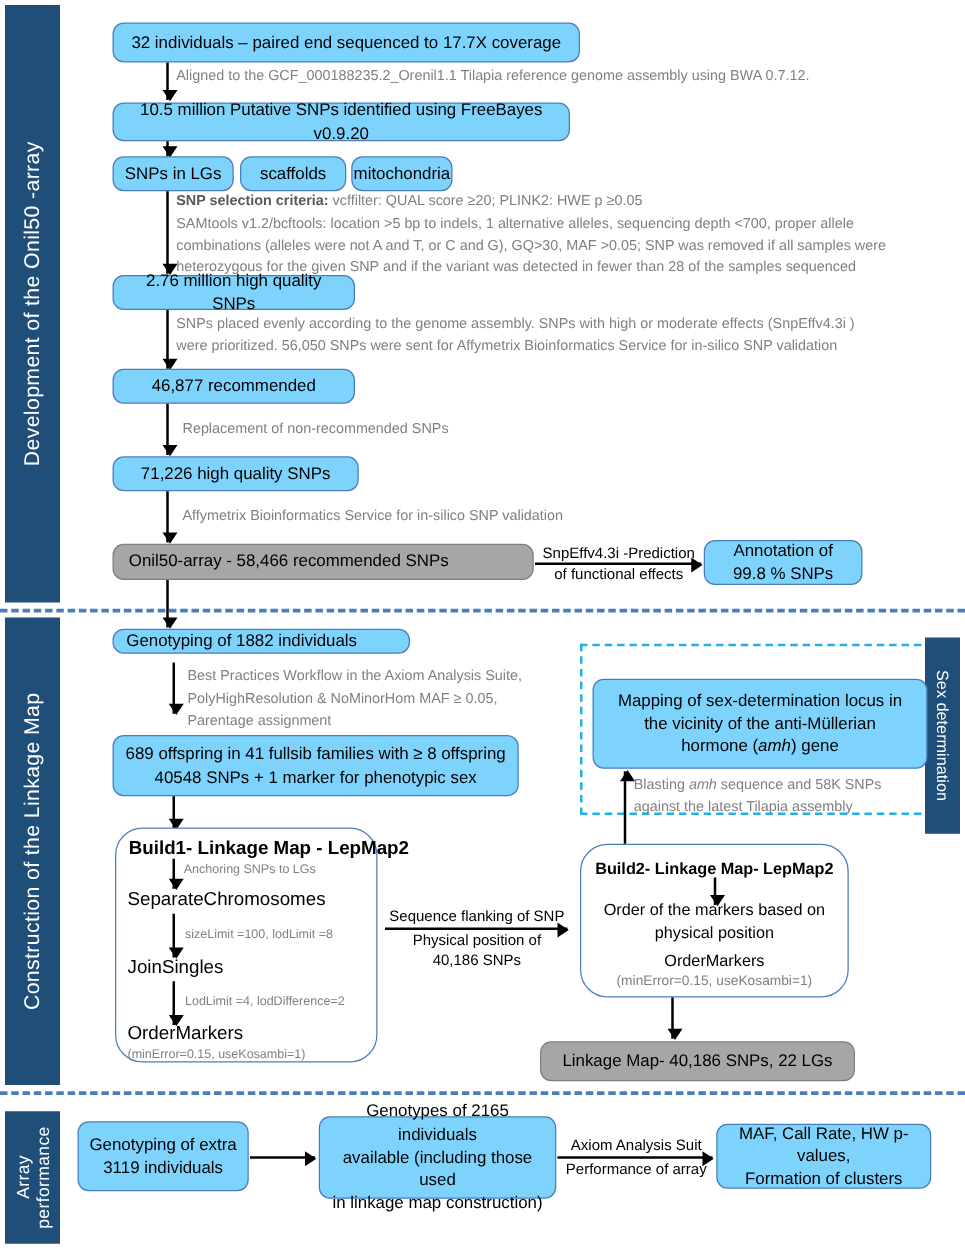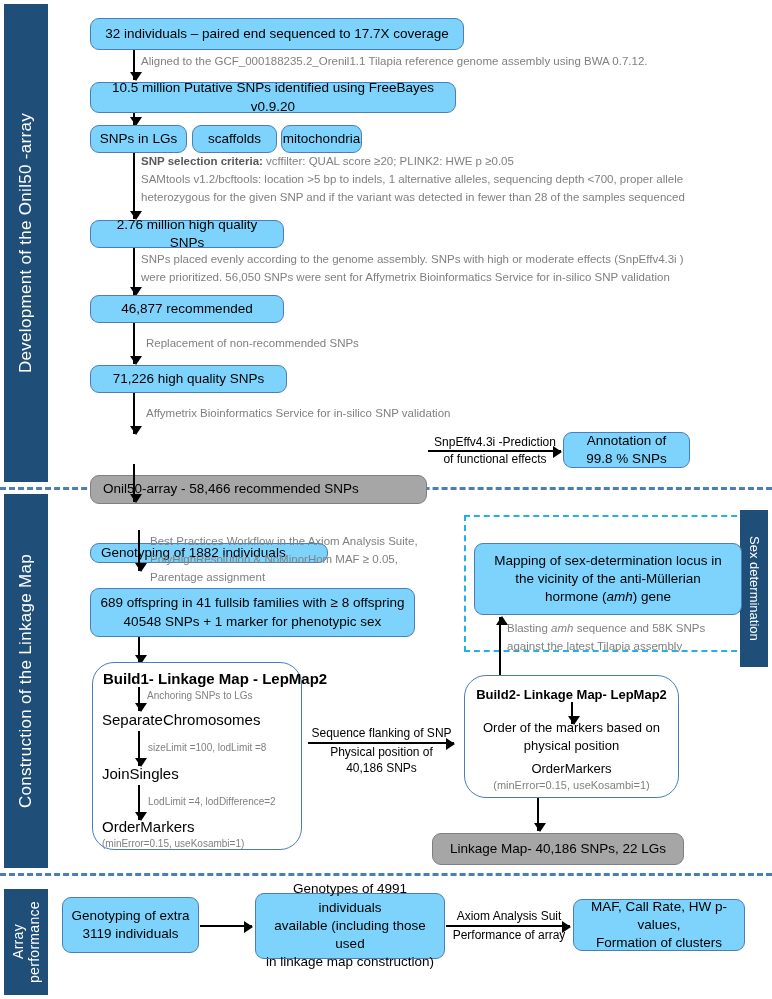--- a/index.html
+++ b/index.html
@@ -71,21 +71,21 @@
     text-align: center;
     font-size: 13.5px;
     line-height: 1.35;
     padding: 2px 8px;
   }
   .box.grey {
     background: #a6a6a6;
     border: 1.5px solid #7f7f7f;
     border-radius: 9px;
   }
-  .box.left { justify-content: flex-start; text-align: left; margin-top: 40px; }
+  .box.left { justify-content: flex-start; text-align: left; }
 
   
   .dashed-panel {
     position: absolute;
     border: 2.5px dashed #23b0e8;
     background: transparent;
   }
 
   
   .arrow-v {
@@ -210,20 +210,21 @@
     <span>mitochondria</span>
   </div>
 
   <div class="arrow-v" style="left:133px; top:153px; height:66px;"></div>
 
   <div class="note" style="left:141px; top:153px; width:624px;">
     <div>
       <b>SNP selection criteria:</b><span> vcffilter: QUAL score ≥20; PLINK2: HWE p ≥0.05</span>
     </div>
     <div>SAMtools v1.2/bcftools: location &gt;5 bp to indels, 1 alternative alleles, sequencing depth &lt;700, proper allele</div>
+    <div>combinations (alleles were not A and T, or C and G), GQ&gt;30, MAF &gt;0.05; SNP was removed if all samples were</div>
     <div>heterozygous for the given SNP and if the variant was detected in fewer than 28 of the samples sequenced</div>
   </div>
 
   <div class="box" style="left:90px; top:220px; width:194px; height:28px;text-align:center;">
     <span>2.76 million high quality SNPs</span>
   </div>
 
   <div class="arrow-v" style="left:133px; top:248px; height:47px;"></div>
   <div class="note" style="left:141px; top:251px; width:620px;">
     <div>SNPs placed evenly according to the genome assembly. SNPs with high or moderate effects (SnpEffv4.3i )</div>
@@ -352,21 +353,21 @@
   </div>
 
   <div class="box" style="left:62px; top:897px; width:137px; height:56px; flex-direction:column;">
     <span>Genotyping of extra</span>
     <span>3119 individuals</span>
   </div>
 
   <div class="arrow-h" style="left:200px; top:925px; width:52px;"></div>
 
   <div class="box" style="left:255px; top:893px; width:190px; height:66px; flex-direction:column;">
-    <span>Genotypes of 4991 individuals</span>
+    <span>Genotypes of 2165 individuals</span>
     <span>available (including those used</span>
     <span>in linkage map construction)</span>
   </div>
 
   <div class="arrow-h" style="left:446px; top:925px; width:124px;"></div>
   <div class="edge-label" style="left:444px; top:909px; width:130px;">
     <span>Axiom Analysis Suit</span>
   </div>
   <div class="edge-label" style="left:442px; top:928px; width:134px;">
     <span>Performance of array</span>

